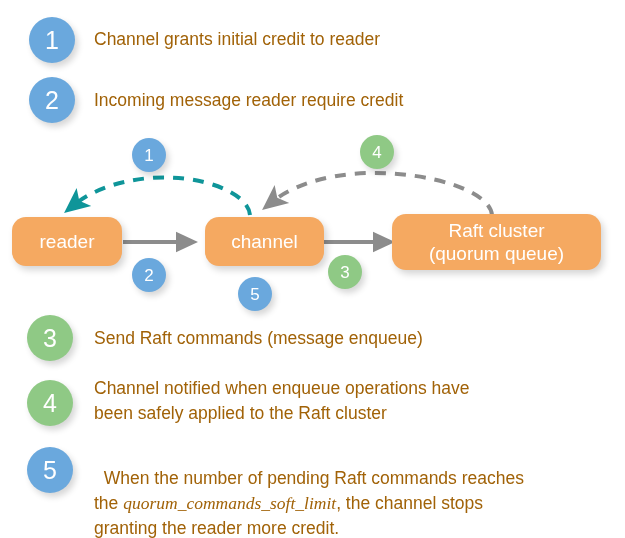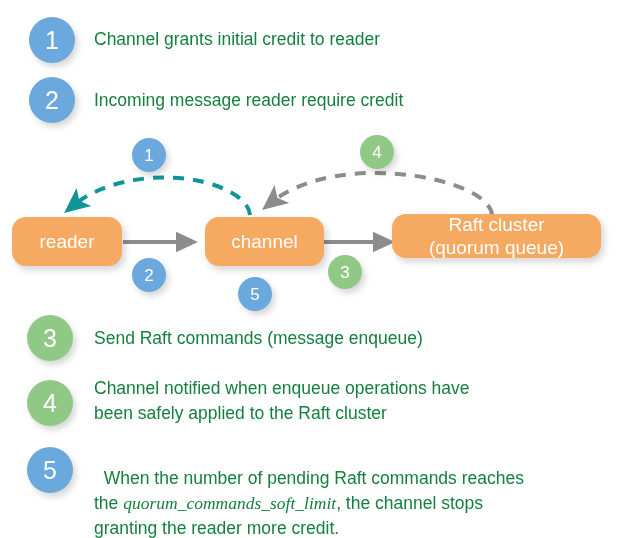--- a/index.html
+++ b/index.html
@@ -42,21 +42,21 @@
   
   .badge.sm {
     width: 34px;
     height: 34px;
     font-size: 17px;
   }
 
   
   .legend-text {
     position: absolute;
-    color: #15803d;
+    color: #a16207;
     font-size: 17.5px;
     line-height: 25px;
     font-family: "Liberation Sans", sans-serif;
     white-space: pre-wrap;
   }
   .legend-text em {
     font-style: italic;
     font-family: Liberation Serif, serif;
   }
 
@@ -115,21 +115,21 @@
 
   <path d="M 123,242 L 186,242" fill="none" stroke="#8c8c8c" stroke-width="4" marker-end="url(#head-gray-solid)"></path>
 
   <path d="M 315,242 L 383,242" fill="none" stroke="#8c8c8c" stroke-width="4" marker-end="url(#head-gray-solid)"></path>
 </svg>
 
 <div class="node" style="left:12px; top:217px; width:110px; height:49px;">reader</div>
 
 <div class="node" style="left:205px; top:217px; width:119px; height:49px;">channel</div>
 
-<div class="node" style="left:392px; top:214px; width:209px; height:44px; white-space:pre-line;">Raft cluster
+<div class="node" style="left:392px; top:214px; width:209px; height:56px; white-space:pre-line;">Raft cluster
 (quorum queue)</div>
 
 <div class="badge sm blue" style="left:132px; top:138px;">1</div>
 
 <div class="badge sm blue" style="left:132px; top:258px;">2</div>
 
 <div class="badge sm green" style="left:328px; top:255px;">3</div>
 
 <div class="badge sm green" style="left:360px; top:135px;">4</div>
 

